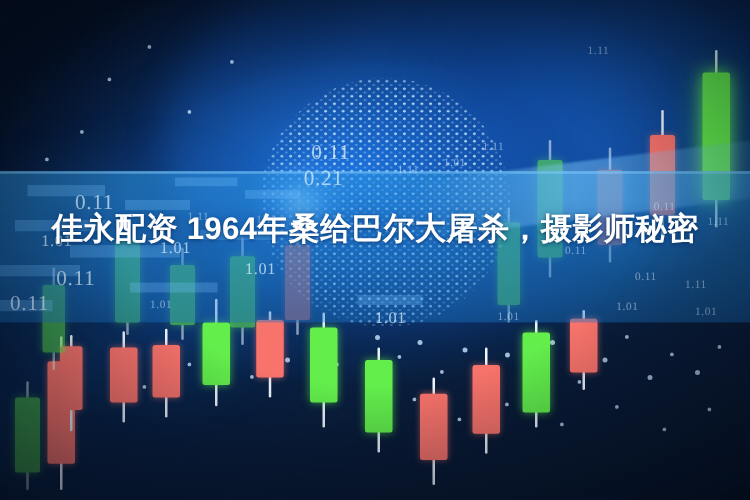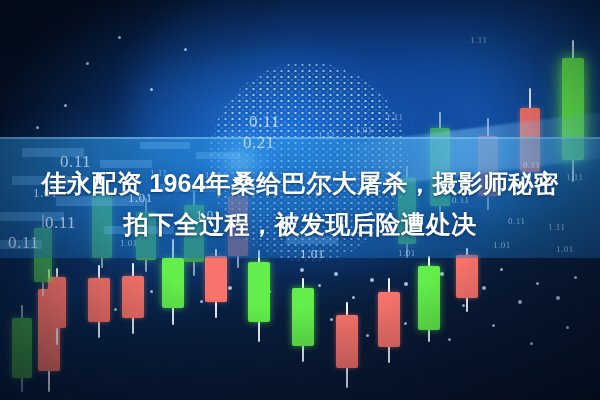--- a/index.html
+++ b/index.html
@@ -354,15 +354,14 @@
       <div class="num sm" style="left: 493px; top: 240px;">1.01</div>
       <div class="num sm" style="left: 556px; top: 244px;">1.01</div>
       <div class="num sm" style="left: 470px; top: 35px;">1.11</div>
       <div class="num sm" style="left: 386px; top: 112px;">1.11</div>
     </div>
 
   <div class="layer vignette"></div>
 
   <div class="headline">
     <span class="ln">佳永配资 1964年桑给巴尔大屠杀，摄影师秘密</span>
-    <span class="ln">拍下全过程，被发现后险遭处决</span>
   </div>
 </div>
 
 </body></html>

